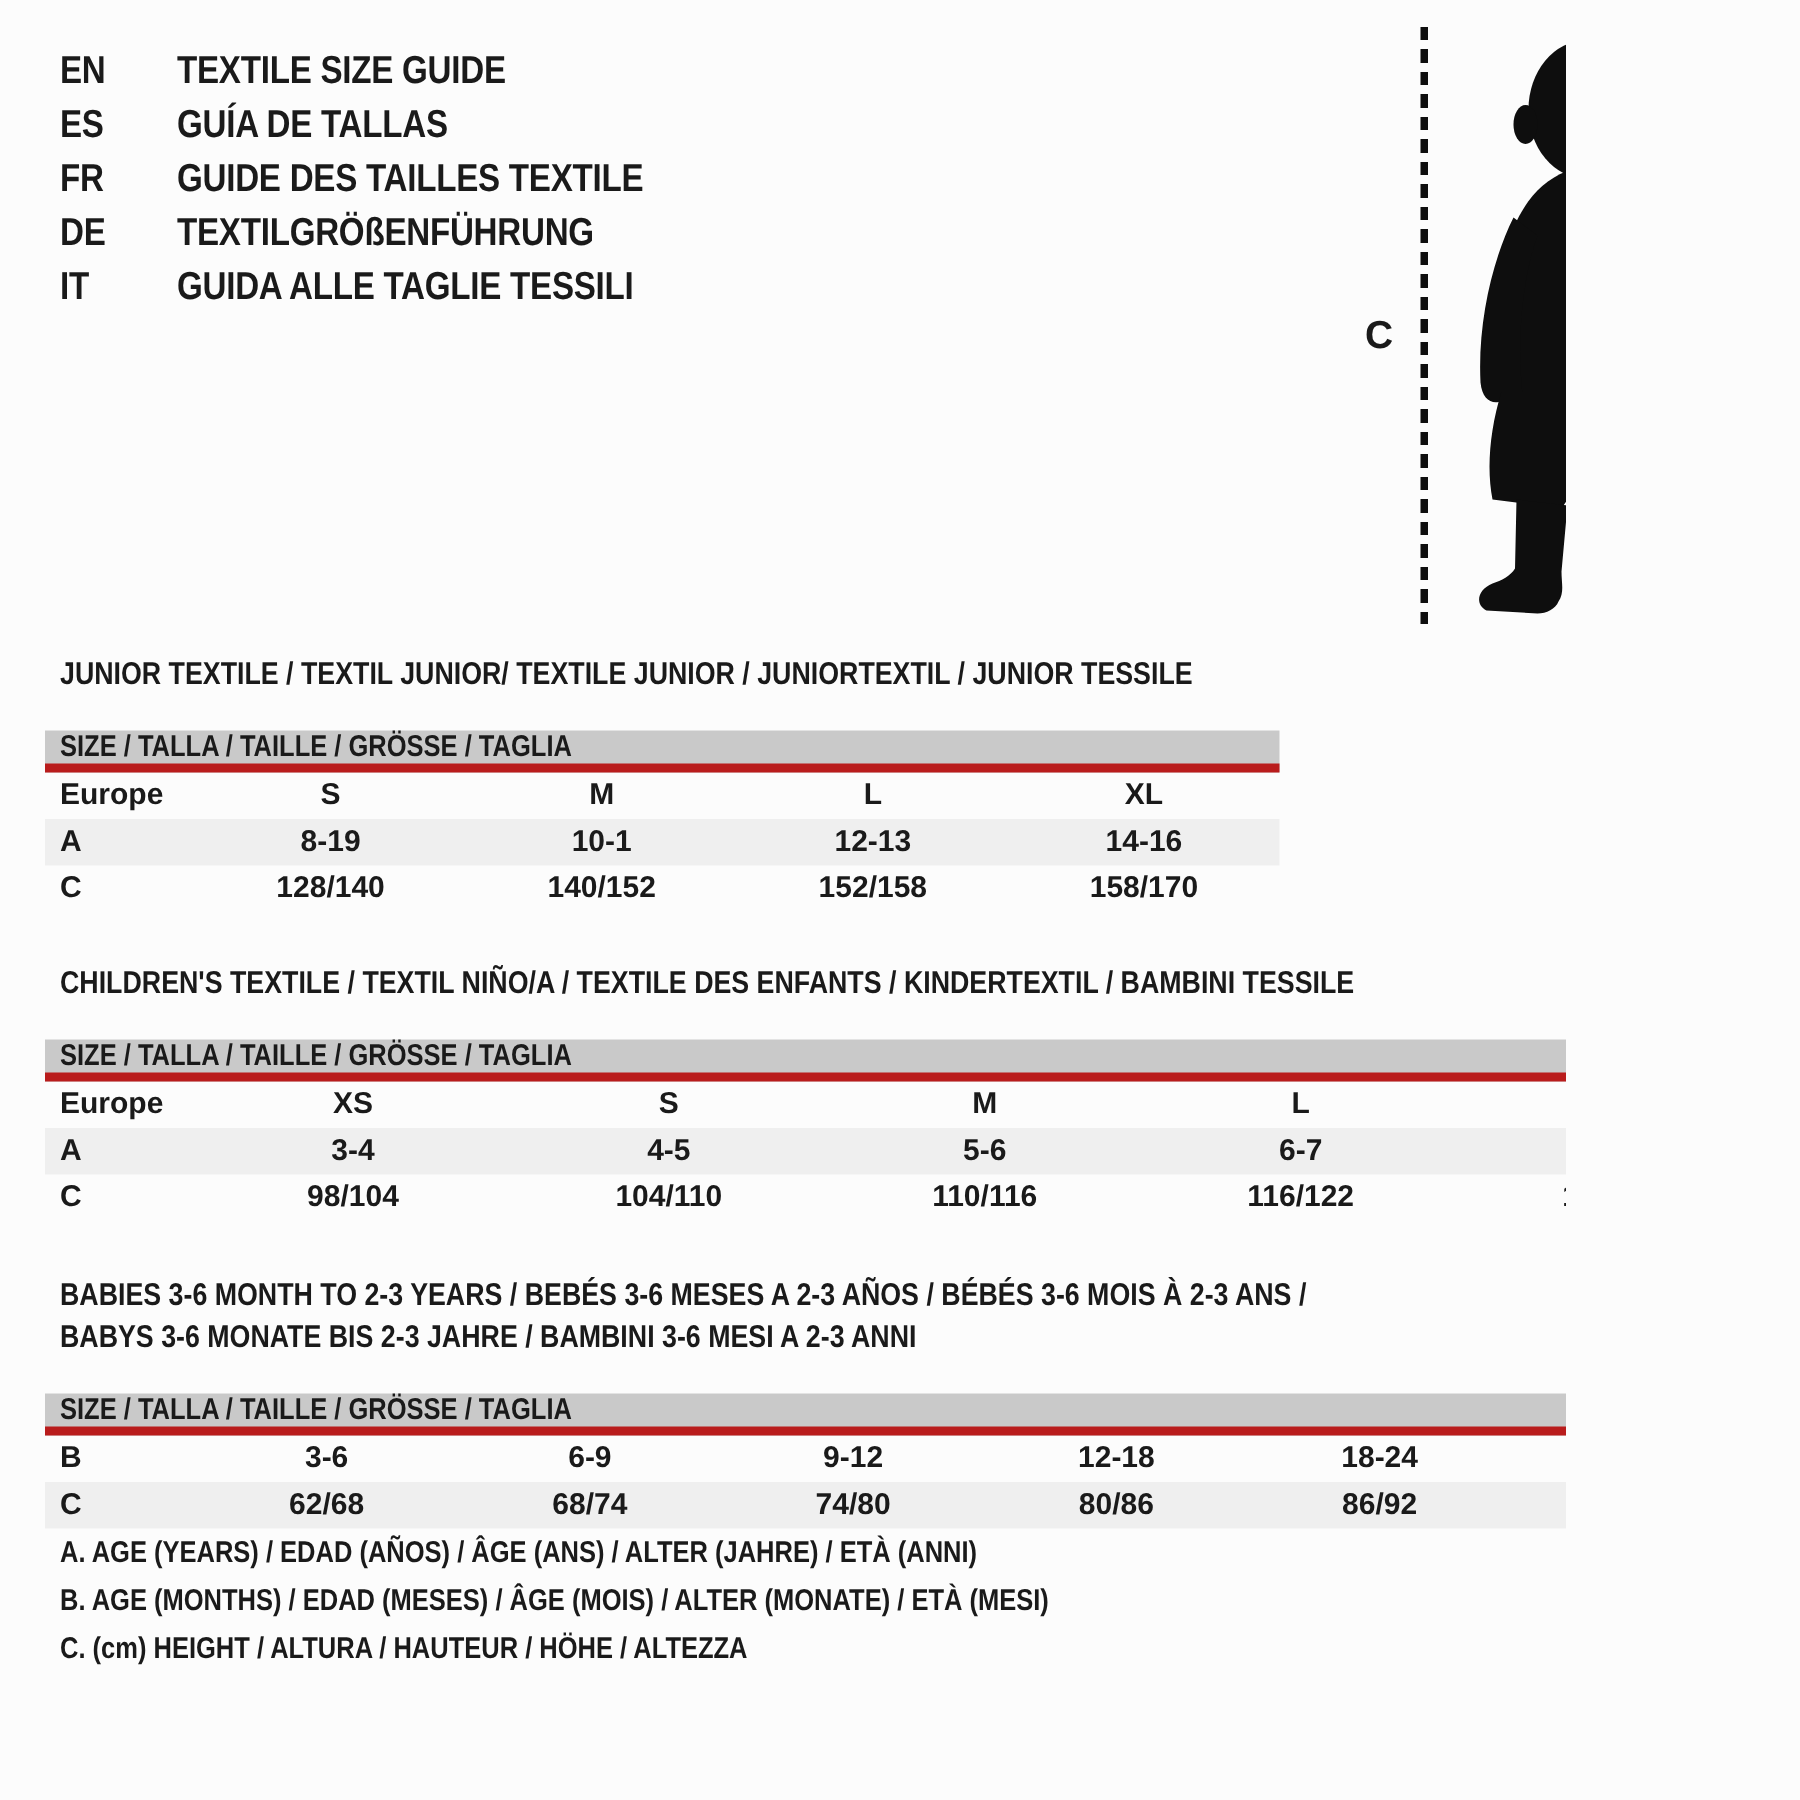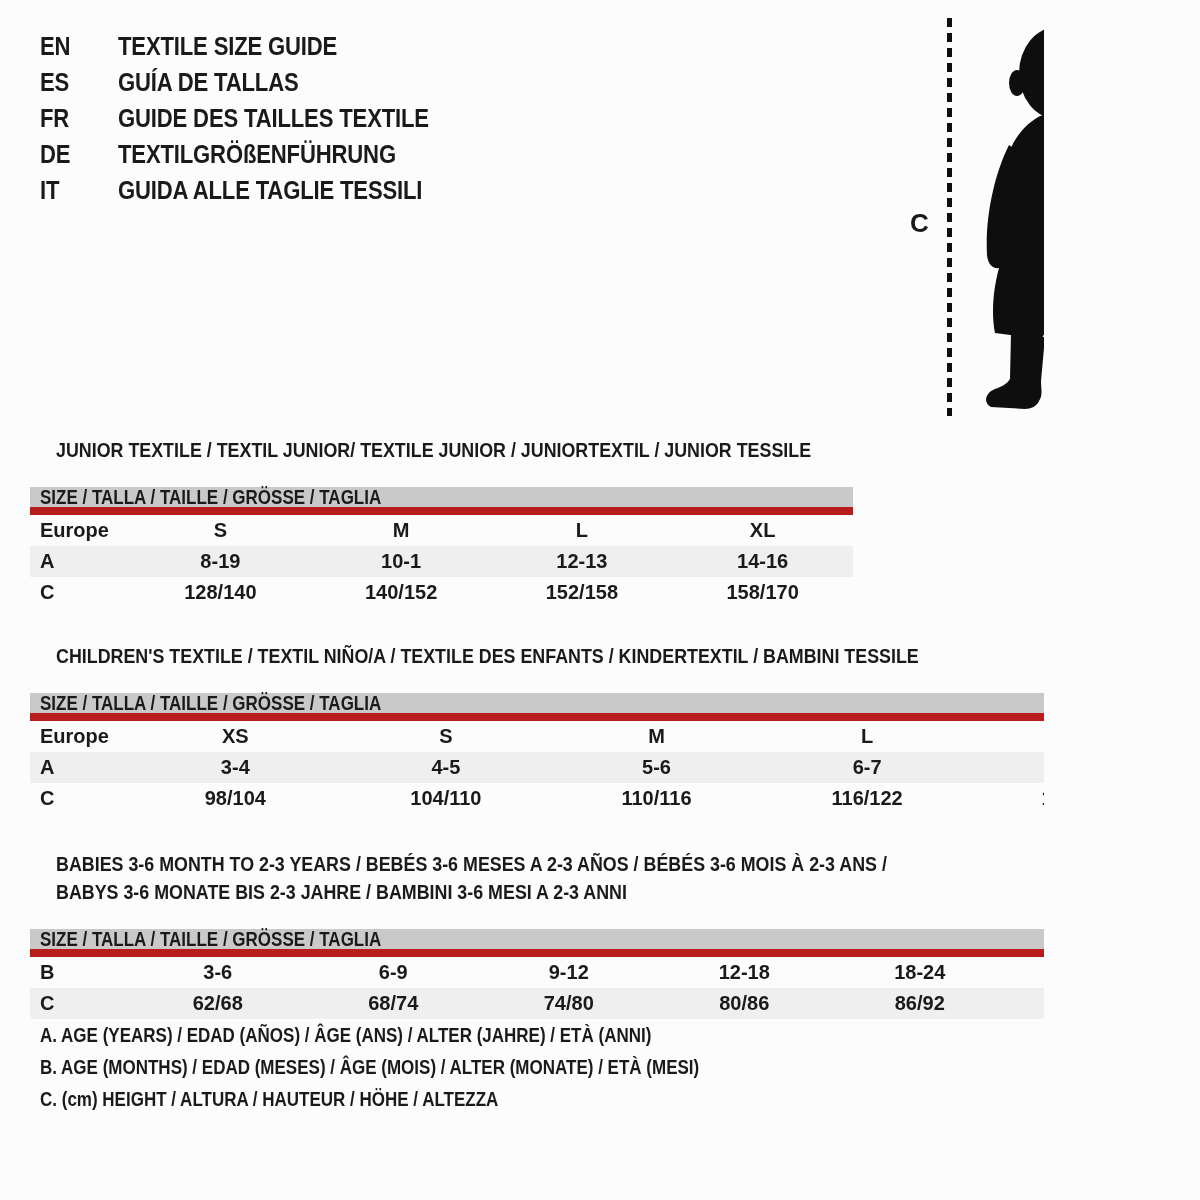--- a/index.html
+++ b/index.html
@@ -40,28 +40,28 @@
   .dash-line{
     position:absolute;left:947px;top:18px;width:5px;height:398px;
     background:repeating-linear-gradient(to bottom,var(--sil) 0 9px,transparent 9px 15px);
   }
   .toddler{position:absolute;left:965px;top:16px;width:180px;height:402px;}
 
   
   .main{position:absolute;left:30px;top:436px;width:1153px;}
   .size-section + .size-section{margin-top:34px;}
   .size-section.sp-lg{margin-top:36px;}
-  .section-title{margin-left:26px;font-size:21px;}
+  .section-title{margin-left:10px;font-size:21px;}
   .title-line{line-height:28px;}
   .size-table{margin-top:23px;width:1153px;}
   .size-section.narrow .size-table{width:823px;}
   .t-head{
     height:28px;background:var(--header-gray);
     display:flex;align-items:center;padding-left:10px;
-    font-size:20px;border-bottom:8px solid #b91c1c;
+    font-size:20px;border-bottom:6px solid #b91c1c;
   }
   .t-row{display:grid;align-items:center;height:31px;font-size:20px;}
   .t-row.shaded{background:var(--row-shade);}
   .t-label{padding-left:10px;text-align:left;}
   .t-cell{text-align:center;}
 
   
   .legend{margin-left:10px;font-size:20px;}
   .legend-line{line-height:32px;}
 </style>

